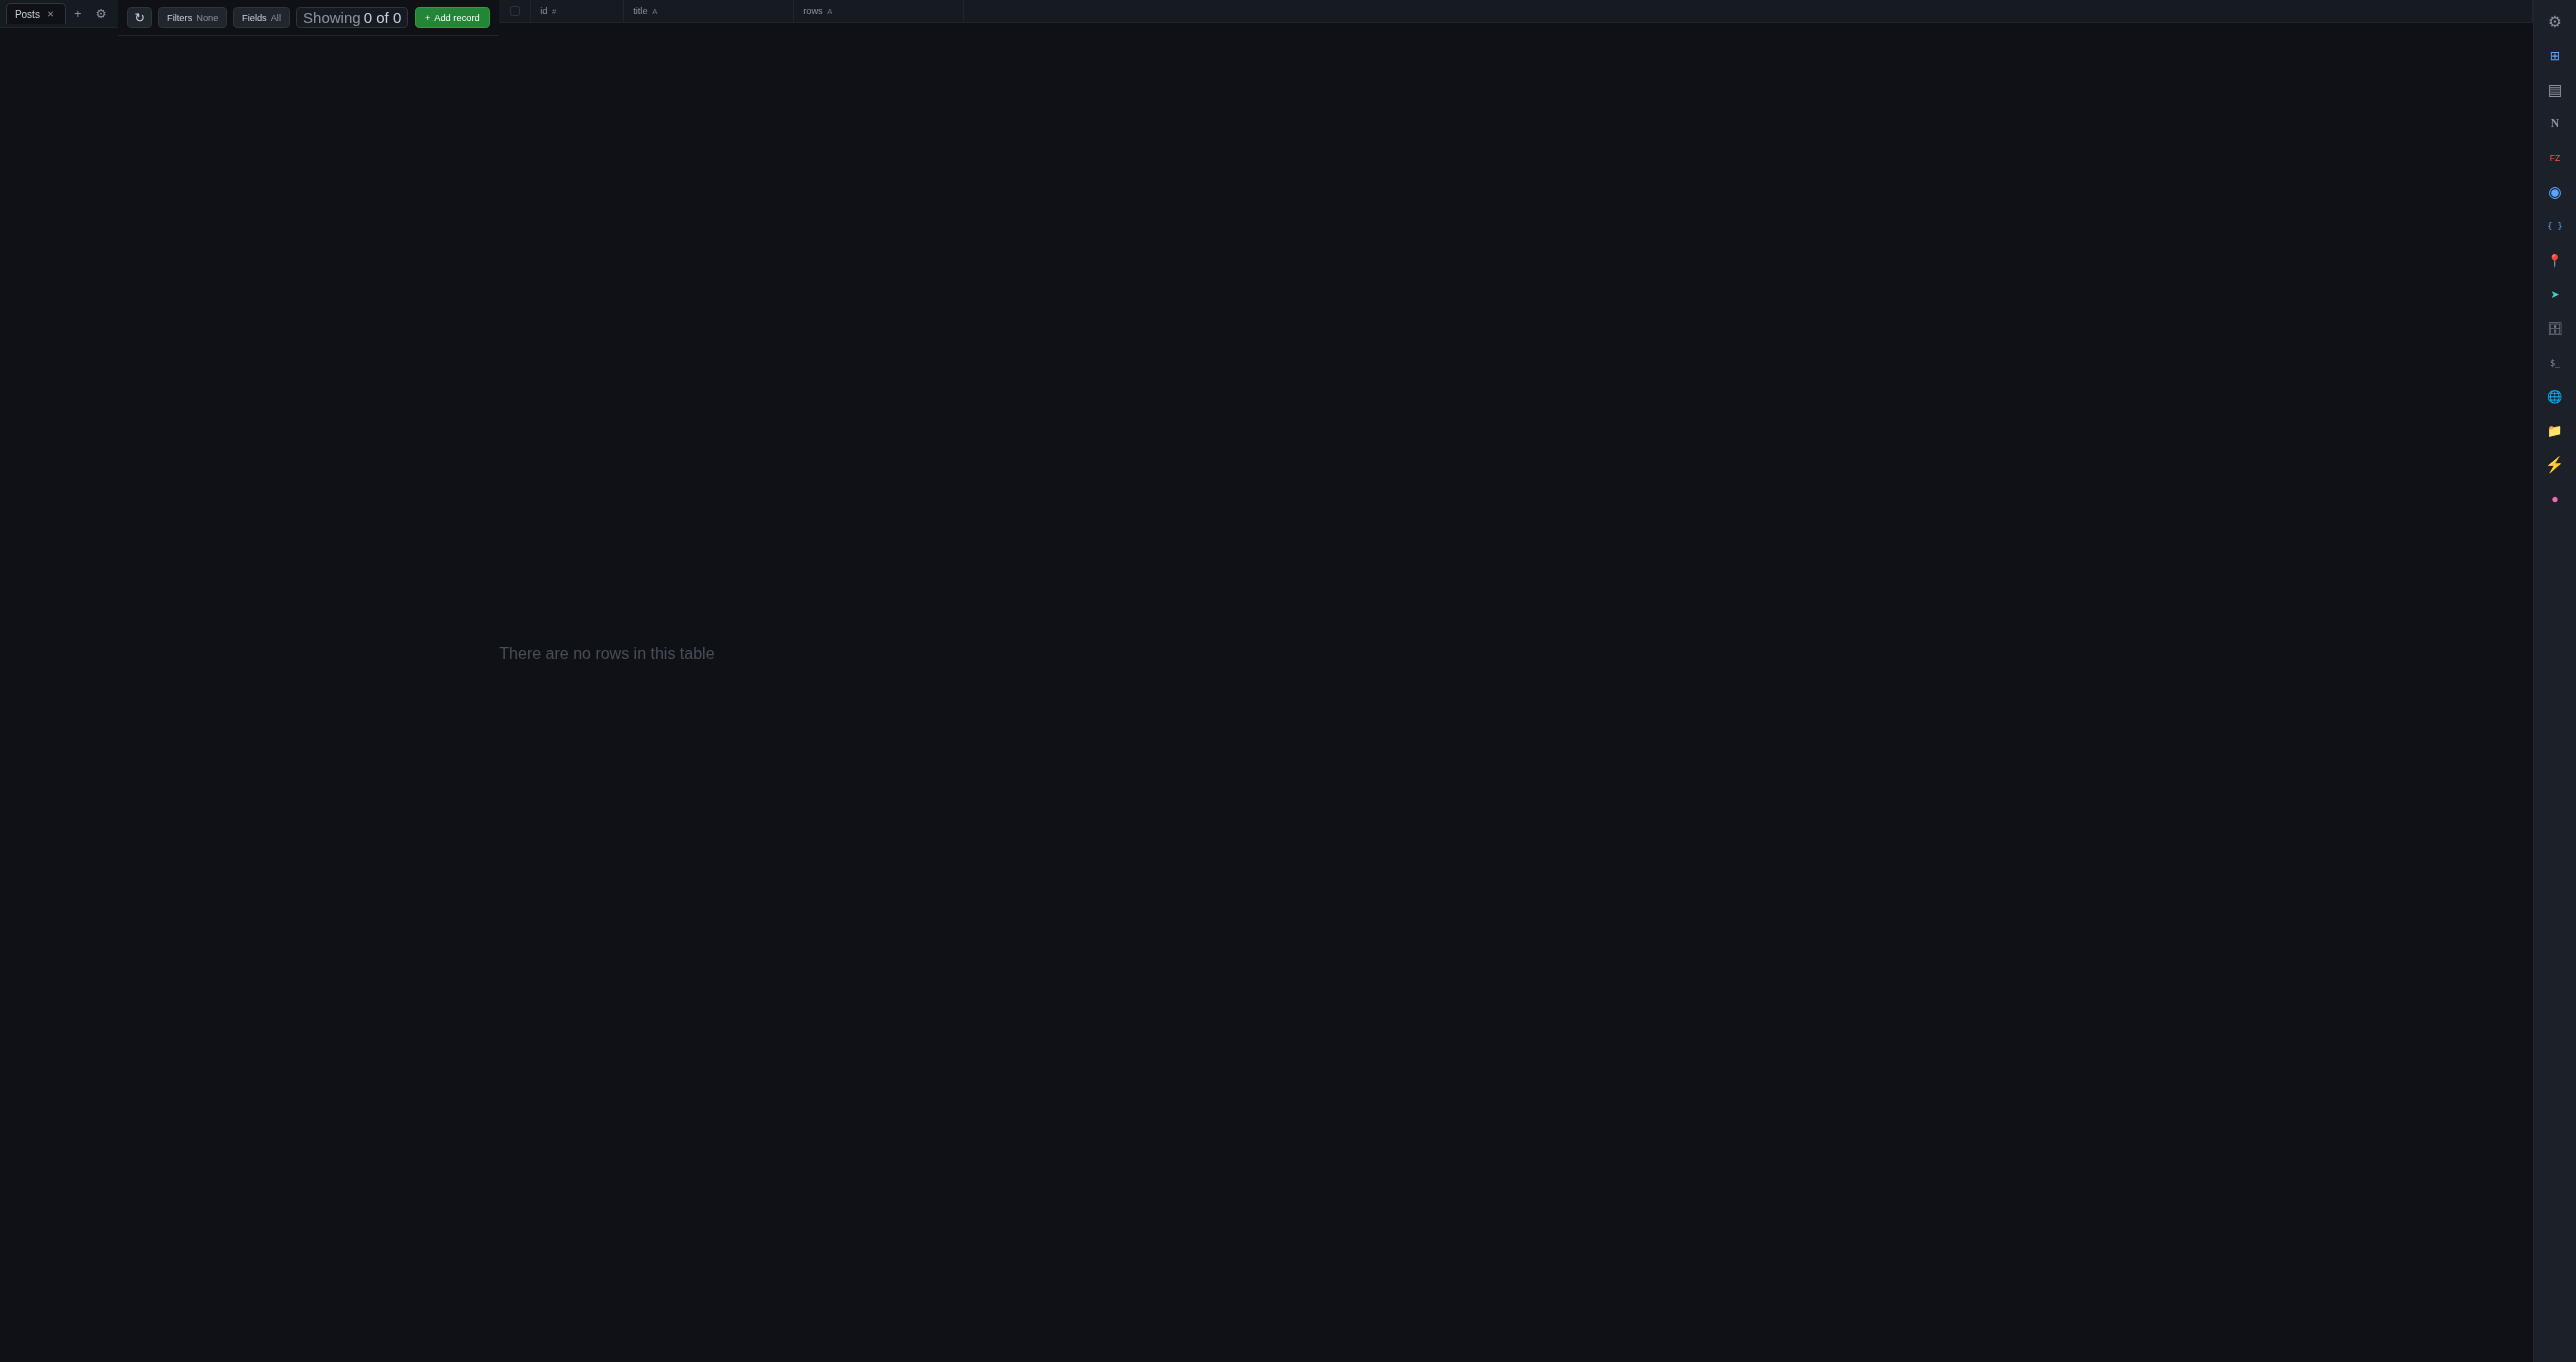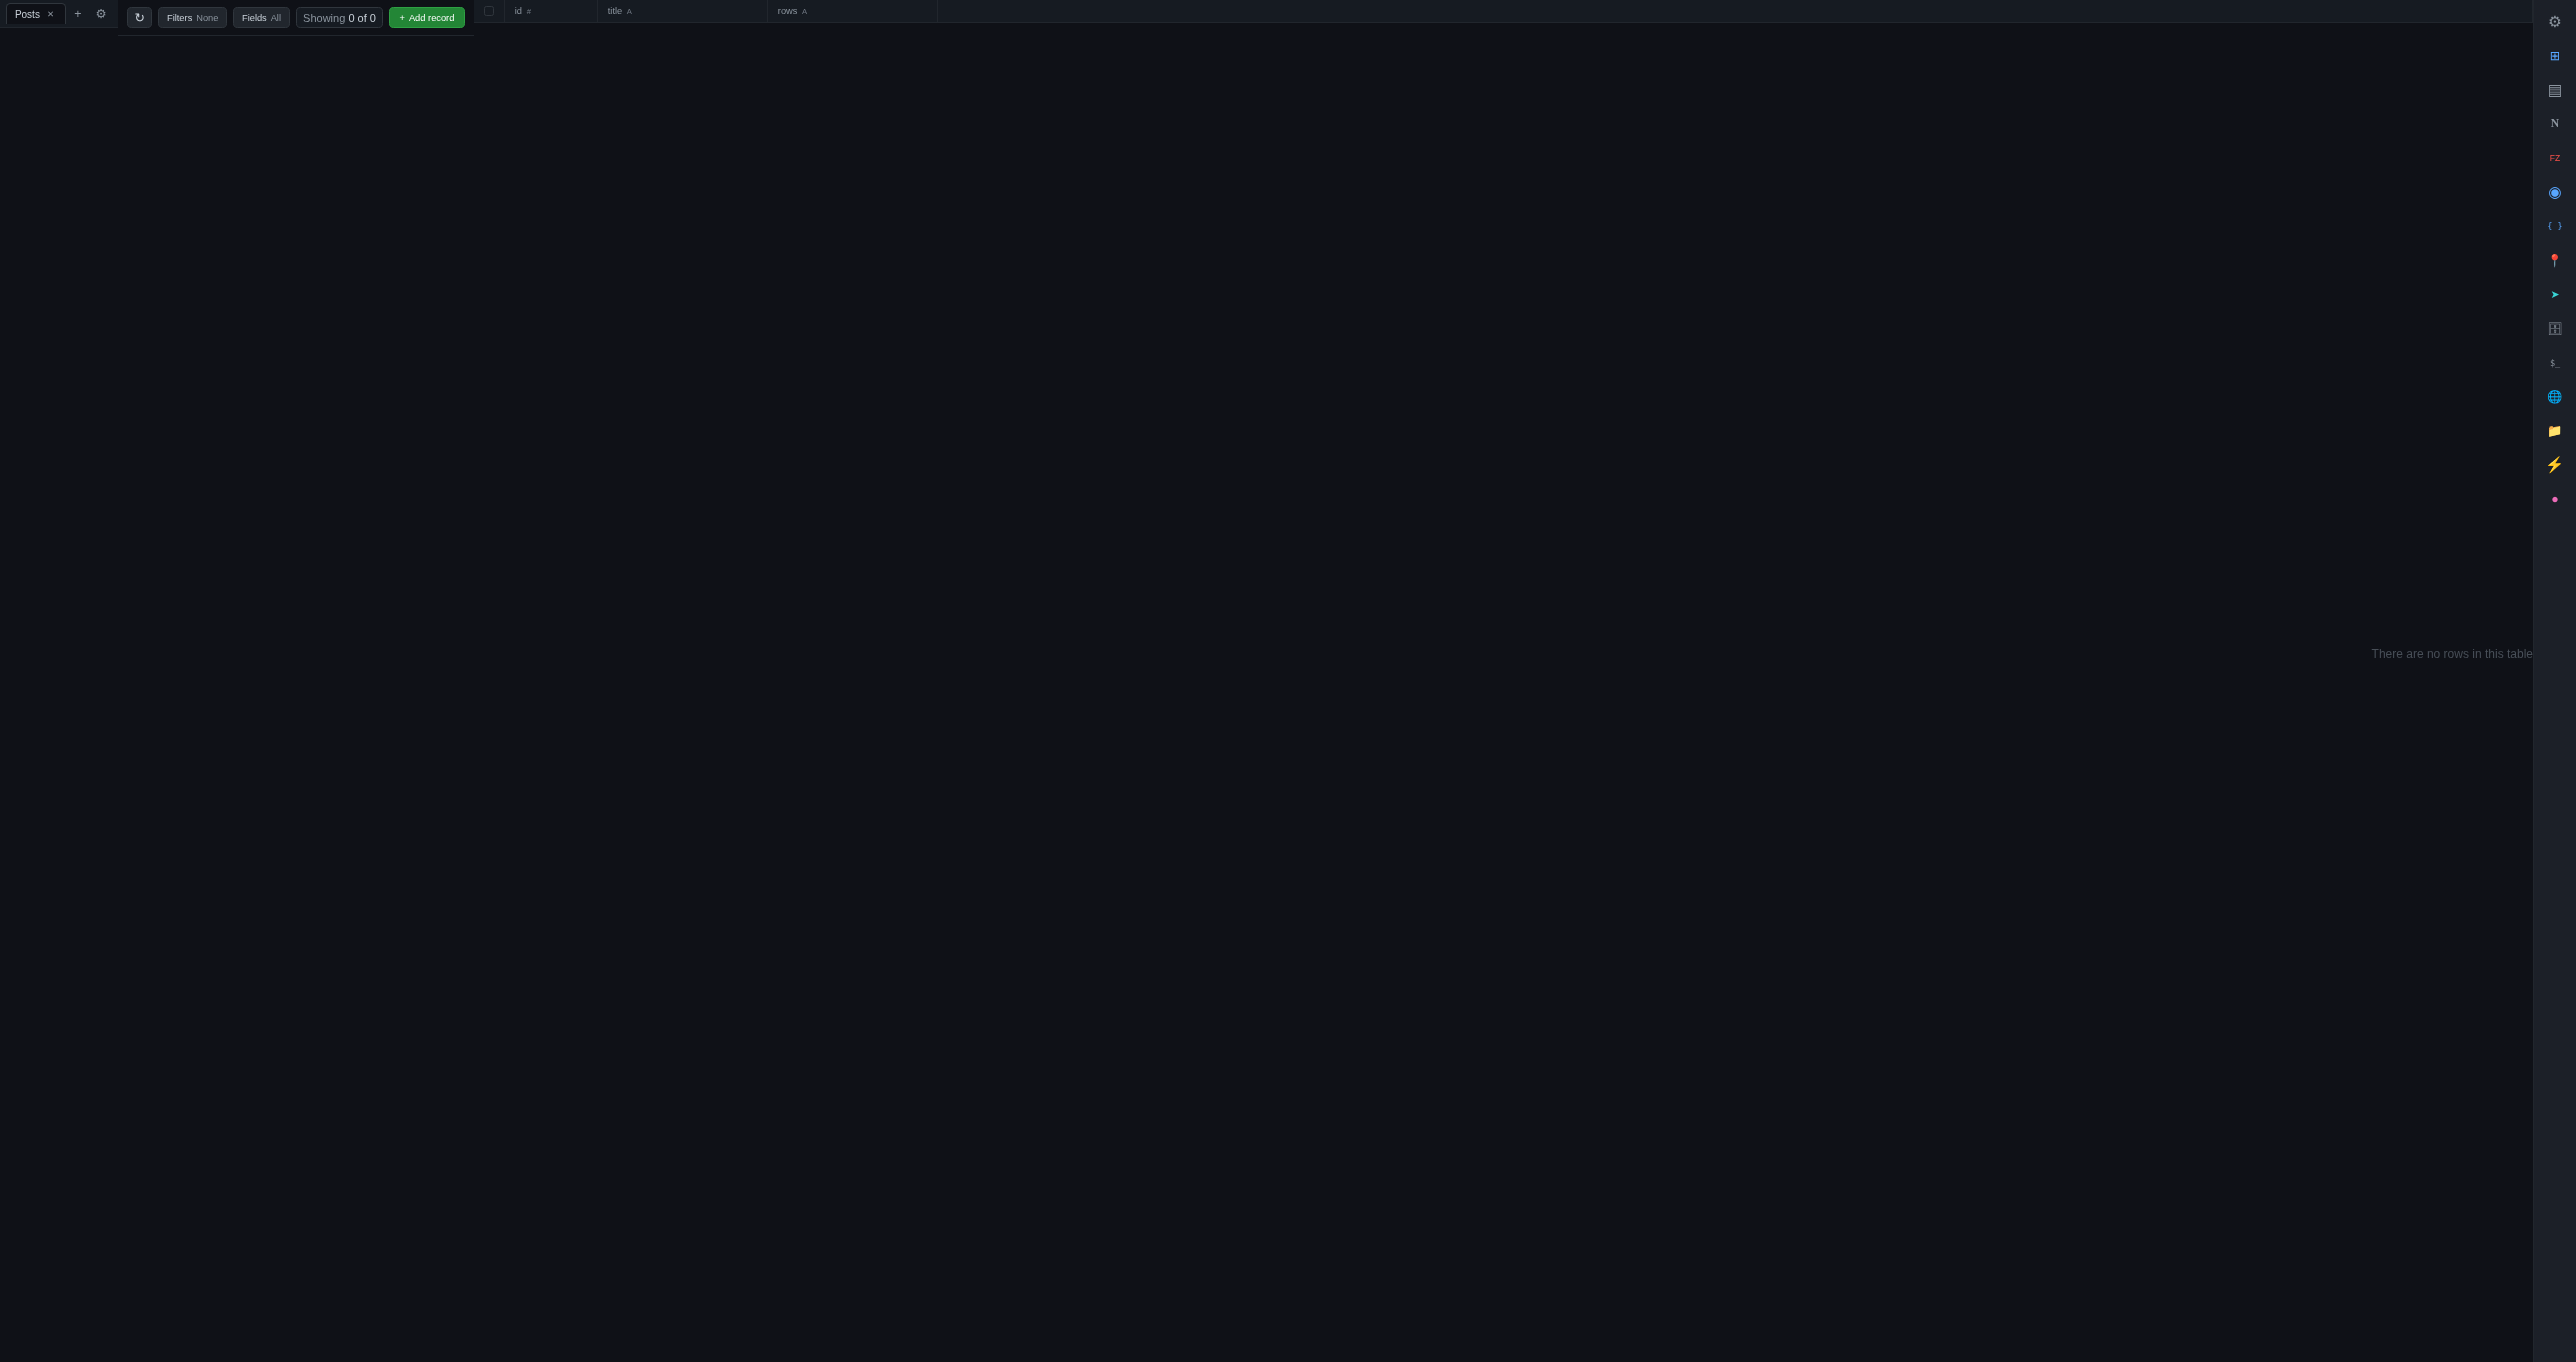--- a/index.html
+++ b/index.html
@@ -108,21 +108,21 @@
 
     .showing-badge {
       display: flex;
       align-items: center;
       gap: 3.1px;
       padding: 2.3px 6.2px;
       background-color: #161b22;
       border: 0.8px solid #30363d;
       border-radius: 4.6px;
       color: #8b949e;
-      font-size: 11px;
+      font-size: 15px;
       height: 21.6px;
     }
 
     .showing-count {
       color: #c9d1d9;
       font-weight: 500;
     }
 
     .add-record-btn {
       display: flex;
@@ -230,24 +230,24 @@
       border: 0.8px solid #30363d;
       border-radius: 2.3px;
       background-color: #161b22;
       cursor: pointer;
     }
 
     
     .empty-state {
       display: flex;
       align-items: center;
-      justify-content: flex-end;
+      justify-content: flex-start;
       height: calc(100vh - 100px);
       color: #484f58;
-      font-size: 12px;
+      font-size: 16px;
     }
 
     
     .dock {
       width: 43px;
       background-color: #1c2028;
       display: flex;
       flex-direction: column;
       align-items: center;
       padding: 6.2px 0;

